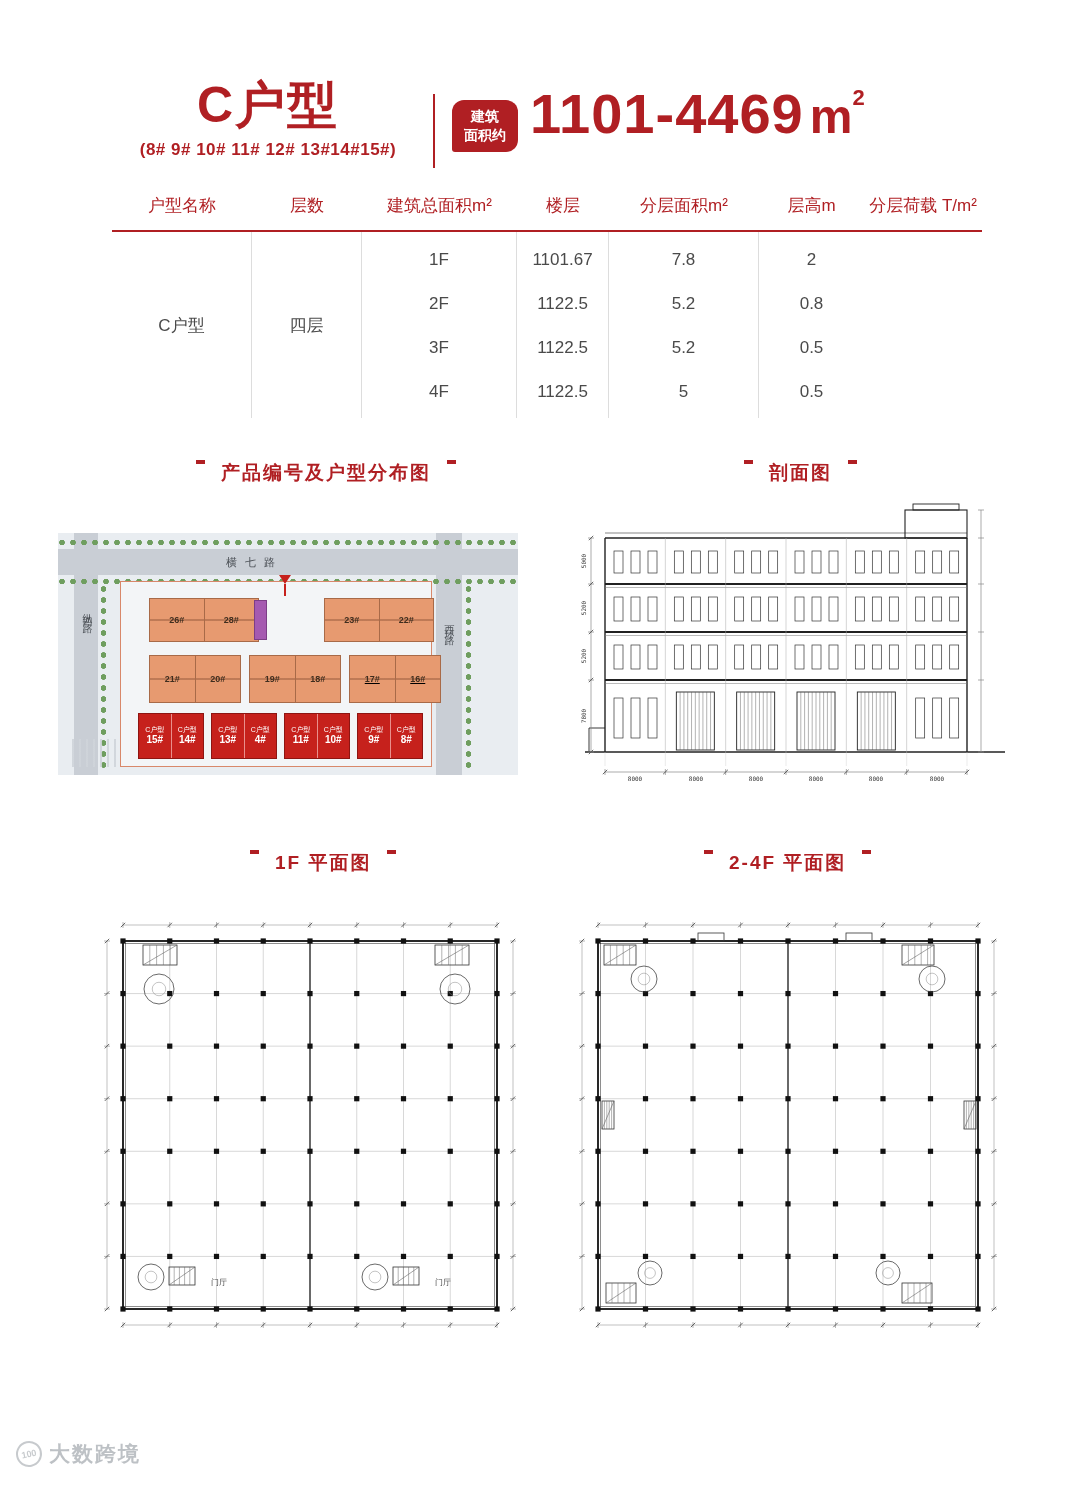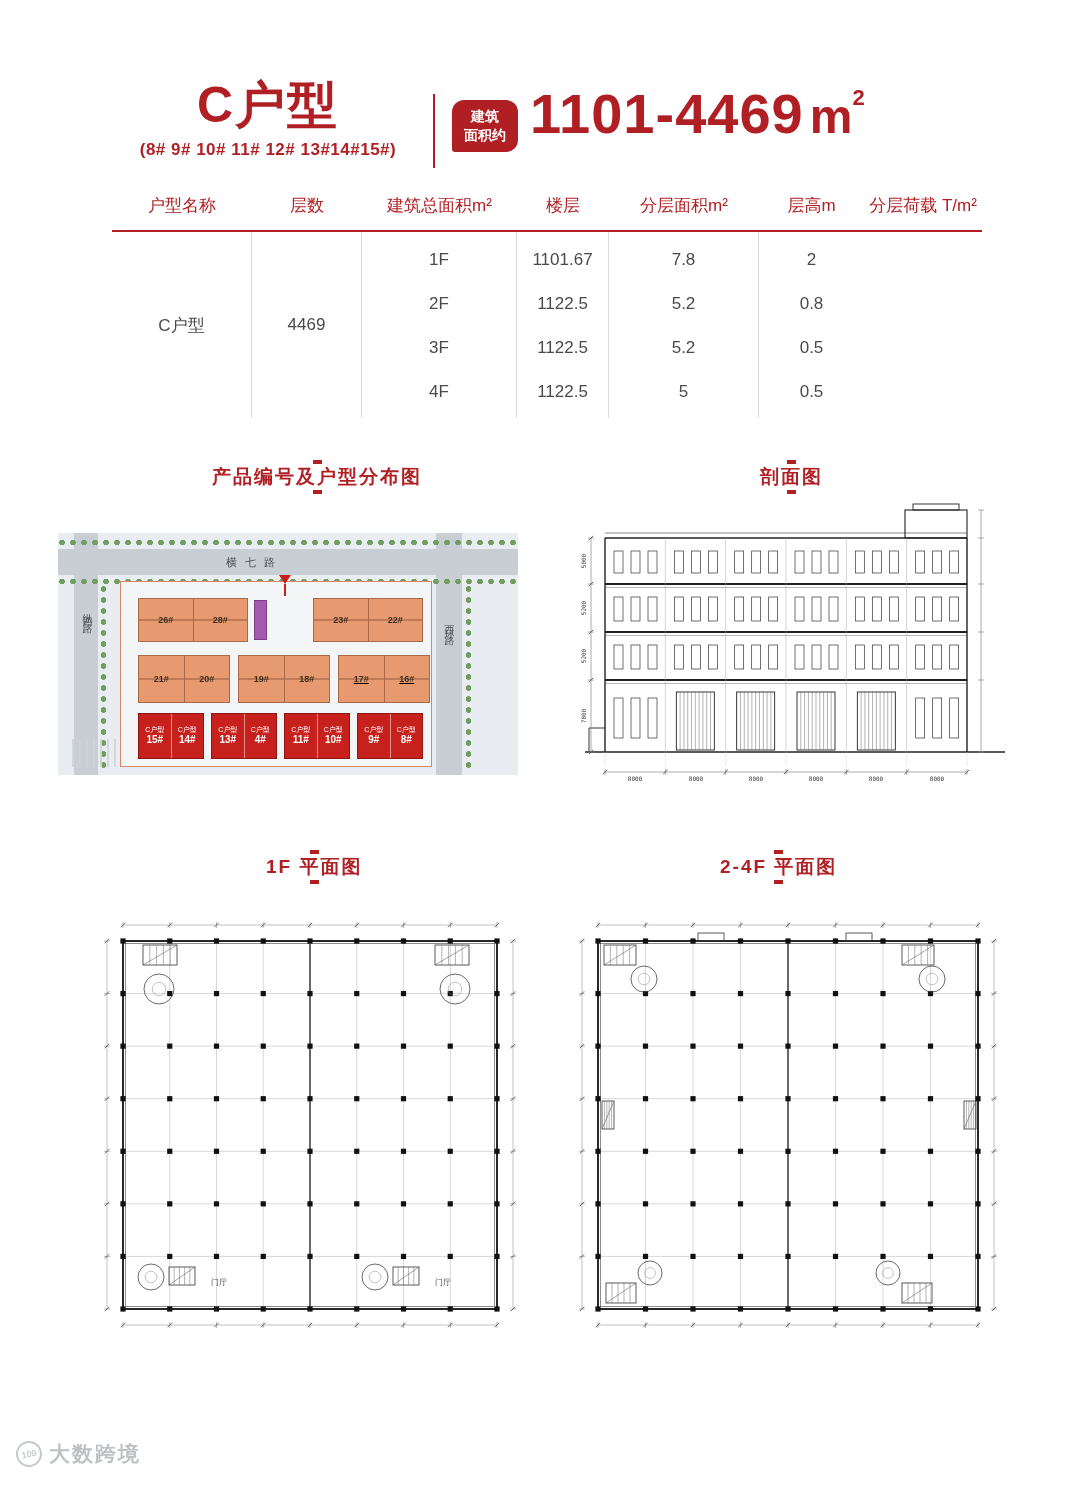--- a/index.html
+++ b/index.html
@@ -34,22 +34,22 @@
   .grid7{display:grid;grid-template-columns:140px 110px 155px 92px 150px 105px 118px;}
   .thead{color:var(--red);padding-bottom:13px;border-bottom:2px solid var(--red);}
   .thead .th{text-align:center;font-weight:400;}
   .tbody{color:var(--ink);}
   .merge{display:flex;align-items:center;justify-content:center;height:186px;border-right:1px solid #ddd;}
   .colcells{display:flex;flex-direction:column;border-right:1px solid #ddd;padding-top:6px;}
   .colcells.last{border-right:none;}
   .colcells .cell{height:44px;display:flex;align-items:center;justify-content:center;}
 
   
-  .bracket-label{position:absolute;display:inline-flex;align-items:center;color:var(--red);
-    font-size:19px;font-weight:600;letter-spacing:2px;height:34px;flex-direction:column;}
+  .bracket-label{position:absolute;display:inline-flex;align-items:flex-start;color:var(--red);
+    font-size:19px;font-weight:600;letter-spacing:2px;height:34px;}
   .bracket-label .bl,.bracket-label .br{width:9px;border:2px solid var(--red);}
   .bracket-label .bl{border-right:none;}
   .bracket-label .br{border-left:none;}
   .bracket-label .txt{display:flex;align-items:center;padding:0 16px;}
 
   
   .siteplan{position:absolute;left:58px;top:533px;width:460px;height:242px;background:var(--mapbg);overflow:hidden;}
   .sp-road{position:absolute;background:var(--road);}
   .sp-road-top{left:0;right:0;top:16px;height:26px;}
   .sp-road-left{left:16px;top:0;bottom:0;width:24px;}
@@ -61,21 +61,21 @@
   .trees{position:absolute;background-image:radial-gradient(circle at 4px 3.5px,#6f9e5f 2.6px,transparent 3px);background-size:11px 7px;height:7px;}
   .trees-v{position:absolute;background-image:radial-gradient(circle at 3.5px 4px,#6f9e5f 2.6px,transparent 3px);background-size:7px 11px;width:7px;}
   .t-top1{left:0;right:0;top:6px;}
   .t-top2{left:0;right:0;top:45px;}
   .t-left{left:42px;top:52px;bottom:6px;}
   .t-right{left:407px;top:52px;bottom:6px;}
   .sp-parcel{position:absolute;left:62px;top:48px;width:312px;height:186px;background:#f3f5f7;border:1px solid #d8886a;}
   .sp-entrance{position:absolute;left:218px;top:42px;width:18px;height:22px;}
   .sp-entrance::before{content:"";position:absolute;left:3px;top:0;border-left:6px solid transparent;border-right:6px solid transparent;border-top:9px solid var(--cred);}
   .sp-entrance::after{content:"";position:absolute;left:8px;top:9px;width:2px;height:12px;background:var(--cred);}
-  .sp-block{position:absolute;display:flex;border:1px solid var(--orange-br);}
+  .sp-block{position:absolute;display:flex;border:1px solid var(--orange-br);margin-left:11px;}
   .sp-cell{flex:1;display:flex;align-items:center;justify-content:center;background:var(--orange);
     font-size:9px;font-weight:700;color:#3f2d1e;
     background-image:linear-gradient(to bottom,transparent 47%,rgba(150,90,60,.5) 47%,rgba(150,90,60,.5) 53%,transparent 53%);}
   .sp-cell + .sp-cell{border-left:1px solid var(--orange-br);}
   .sp-purple{position:absolute;left:196px;top:67px;width:13px;height:40px;background:#a55ab0;border:1px solid #7c3e86;}
   .sp-cblock{position:absolute;display:flex;border:1px solid #8e1512;}
   .sp-ccell{flex:1;display:flex;flex-direction:column;align-items:center;justify-content:center;background:var(--cred);color:#fff;line-height:1.15;}
   .sp-ccell + .sp-ccell{border-left:1px solid #e98f8c;}
   .sp-ccell .t{font-size:7px;}
   .sp-ccell .n{font-size:10px;font-weight:700;}
@@ -118,21 +118,21 @@
       <div class="th">户型名称</div>
       <div class="th">层数</div>
       <div class="th">建筑总面积m²</div>
       <div class="th">楼层</div>
       <div class="th">分层面积m²</div>
       <div class="th">层高m</div>
       <div class="th">分层荷载 T/m²</div>
     </div>
     <div class="tbody grid7">
       <div class="merge">C户型</div>
-      <div class="merge">4469</div>
+      <div class="merge">四层</div>
       <div class="colcells">
         <div class="cell">1F</div>
         <div class="cell">2F</div>
         <div class="cell">3F</div>
         <div class="cell">4F</div>
       </div>
       <div class="colcells">
         <div class="cell">1101.67</div>
         <div class="cell">1122.5</div>
         <div class="cell">1122.5</div>

